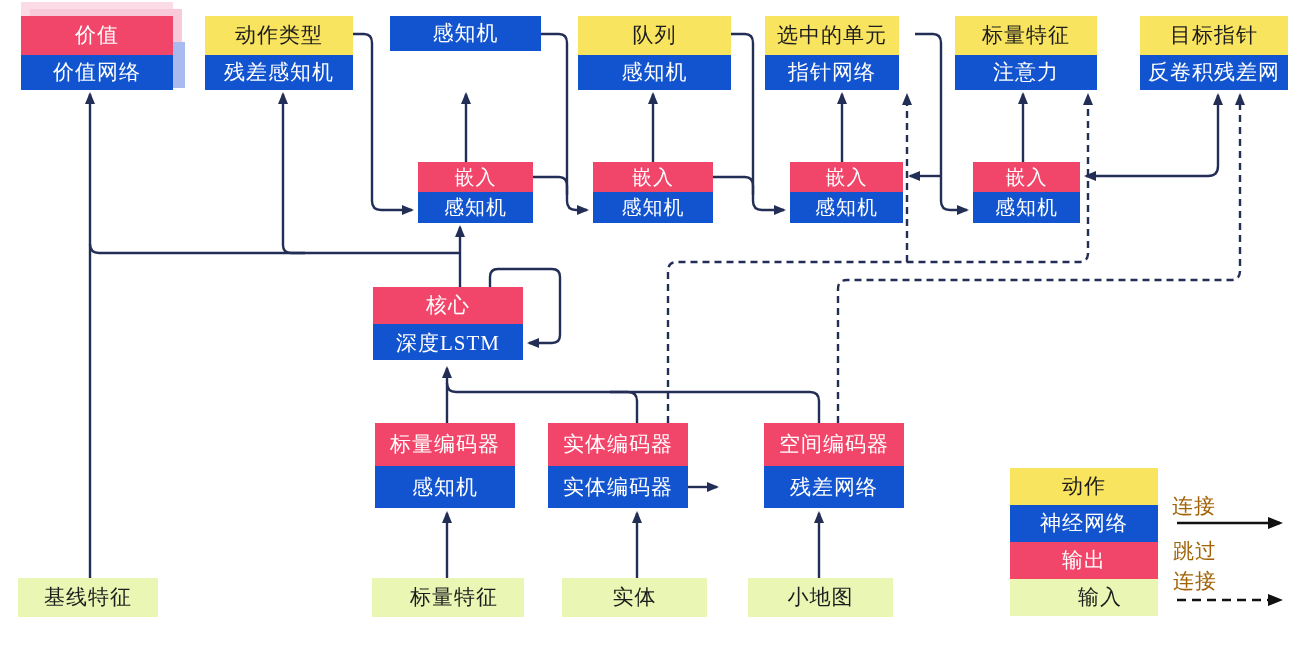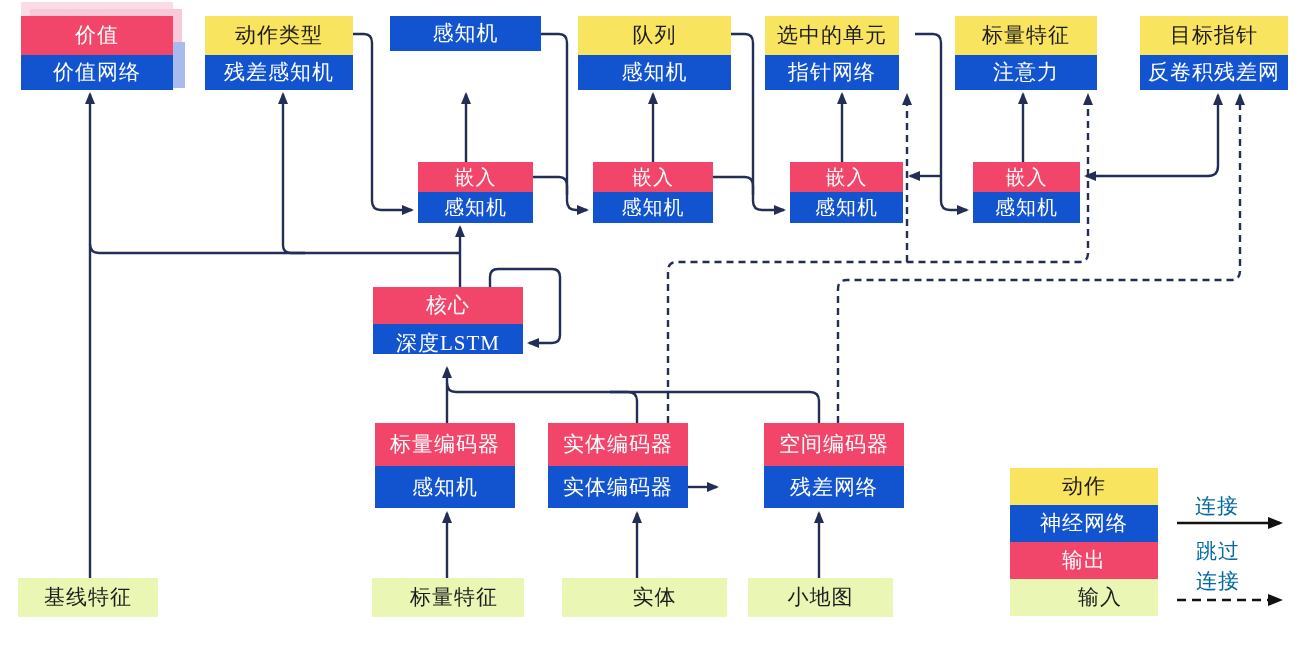--- a/index.html
+++ b/index.html
@@ -9,34 +9,34 @@
   .box2{position:absolute;z-index:2;text-align:center;letter-spacing:1px;}
   .box2 .hd,.box2 .bd{display:block;white-space:nowrap;overflow:hidden;}
   .hd.yellow{background:#f9e45f;color:#1c1c1c;}
   .hd.red{background:#f2456a;color:#ffffff;}
   .bd.blue{background:#1254cf;color:#ffffff;}
   .top .hd{height:39px;line-height:39px;font-size:21px;}
   .top .bd{height:35px;line-height:35px;font-size:21px;}
   .emb .hd{height:30px;line-height:30px;font-size:20px;}
   .emb .bd{height:31px;line-height:31px;font-size:20px;}
   .core .hd{height:37px;line-height:37px;font-size:21px;}
-  .core .bd{height:30px;line-height:38px;font-size:21px;}
+  .core .bd{height:36px;line-height:38px;font-size:21px;}
   .enc .hd{height:43px;line-height:43px;font-size:21px;}
   .enc .bd{height:42px;line-height:42px;font-size:21px;}
   .green{position:absolute;z-index:2;background:#e9f6b4;color:#1c1c1c;
          height:39px;line-height:39px;text-align:center;font-size:21px;
          letter-spacing:1px;white-space:nowrap;}
   .card{position:absolute;z-index:0;}
   .card.pinkA{background:#fbdce6;}
   .card.pinkB{background:#f8c9d8;}
   .card.blueC{background:#a9bbee;}
   .legend-row{display:block;height:37px;line-height:37px;text-align:center;
               font-size:21px;letter-spacing:1px;}
-  .legend-label{position:absolute;z-index:2;color:#0369a1;font-size:21px;
-                letter-spacing:1px;text-align:center;white-space:nowrap;}
+  .legend-label{position:absolute;z-index:2;color:#a16207;font-size:21px;
+                letter-spacing:1px;text-align:left;white-space:nowrap;}
   #legend-box{position:absolute;z-index:2;}
 </style>
 </head>
 <body>
 
 <svg class="wires" width="1301" height="662" viewBox="0 0 1301 662">
   <defs>
     <marker id="ah" markerUnits="userSpaceOnUse" markerWidth="14" markerHeight="12" refX="10" refY="5" orient="auto">
       <path d="M0,0 L12,5 L0,10 Z" fill="#232e56"></path>
     </marker>
@@ -150,21 +150,21 @@
   <span class="hd red">实体编码器</span>
   <span class="bd blue">实体编码器</span>
 </div>
 <div class="box2 enc" style="left:723px;top:423px;width:140px;padding-left:41px;">
   <span class="hd red">空间编码器</span>
   <span class="bd blue">残差网络</span>
 </div>
 
 <div class="green" style="left:18px;top:578px;width:140px;">基线特征</div>
 <div class="green" style="left:372px;top:578px;width:140px;padding-left:12px;">标量特征</div>
-<div class="green" style="left:562px;top:578px;width:145px;padding-left:20px;">实体</div>
+<div class="green" style="left:562px;top:578px;width:145px;">实体</div>
 <div class="green" style="left:748px;top:578px;width:145px;">小地图</div>
 
 <div id="legend-box" style="left:1010px;top:468px;width:148px;">
   <span class="legend-row hd yellow">动作</span>
   <span class="legend-row bd blue">神经网络</span>
   <span class="legend-row hd red">输出</span>
   <span class="legend-row" style="background:#e9f6b4;color:#1c1c1c;padding-left:32px;">输入</span>
 </div>
 <div class="legend-label" style="left:1172px;top:492px;width:90px;">连接</div>
 <div class="legend-label" style="left:1173px;top:537px;width:90px;">跳过</div>

